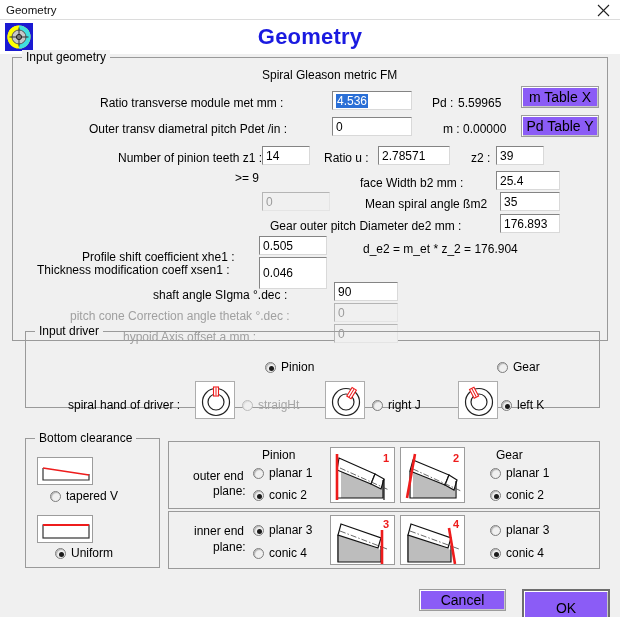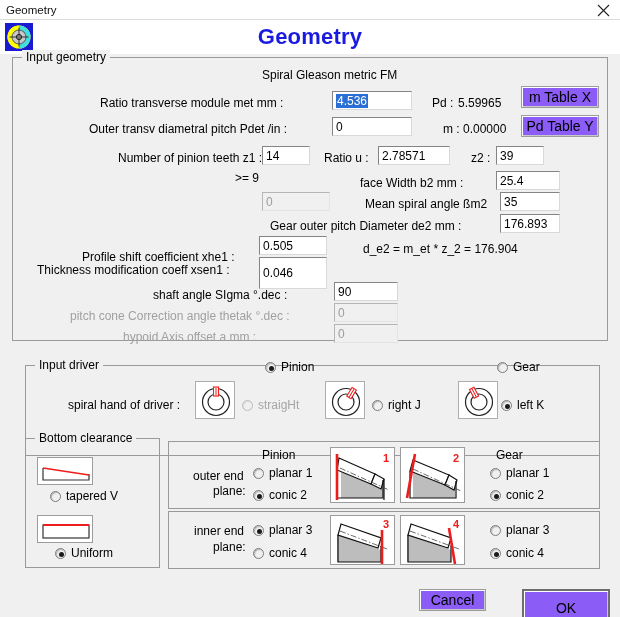--- a/index.html
+++ b/index.html
@@ -270,21 +270,21 @@
 <div class="lbl dim" style="left:70px; top:309px;">pitch cone Correction angle   thetak   °.dec :</div>
 <div class="tin disabled" style="left:334px; top:303px; width:64px; height:19px;">
   <span>0</span>
 </div>
 
 <div class="lbl dim" style="left:123px; top:330px;">hypoid Axis offset      a      mm :</div>
 <div class="tin disabled" style="left:334px; top:324px; width:64px; height:19px;">
   <span>0</span>
 </div>
 
-<div class="group" style="left:25px; top:365px; width:575px; height:91px;">
+<div class="group" style="left:25px; top:331px; width:575px; height:77px;">
   <span class="legend">Input driver</span>
 </div>
 
 <div class="radio on" style="left:265px; top:360px;">
   <span class="dot"></span>
   <span>Pinion</span>
 </div>
 <div class="radio" style="left:497px; top:360px;">
   <span class="dot"></span>
   <span>Gear</span>
@@ -456,14 +456,14 @@
 
 <div class="radio" style="left:490px; top:523px;">
   <span class="dot"></span>
   <span>planar 3</span>
 </div>
 <div class="radio on" style="left:490px; top:546px;">
   <span class="dot"></span>
   <span>conic  4</span>
 </div>
 
-<div class="btn" style="left:419px; top:589px; width:67px; height:22px;">Cancel</div>
+<div class="btn" style="left:419px; top:589px; width:87px; height:22px;">Cancel</div>
 <div class="btn default" style="left:522px; top:589px; width:88px; height:37px;">OK</div>
 
 </body></html>

